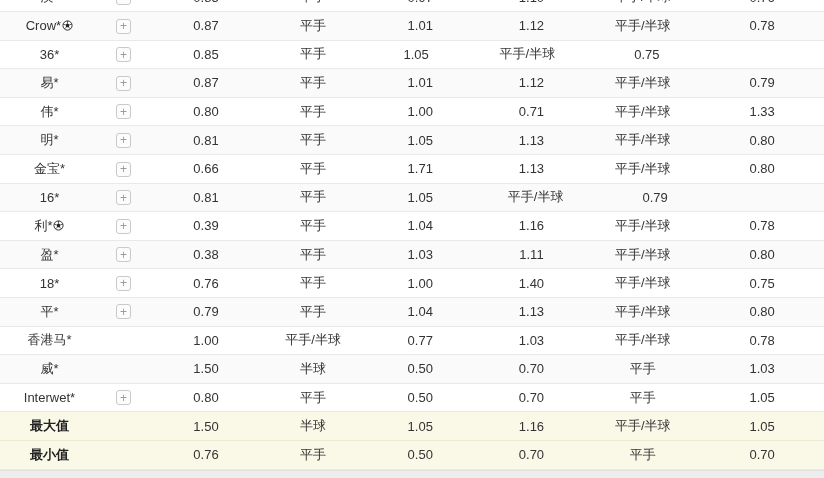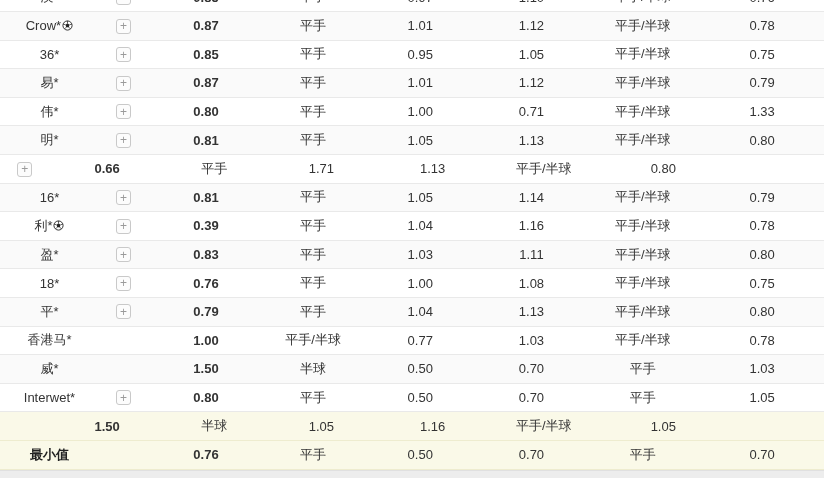--- a/index.html
+++ b/index.html
@@ -10,21 +10,21 @@
   .odds-table{position:absolute;left:0;top:-16.6px;width:824px;}
   .row{
     display:flex;align-items:center;height:28.6px;box-sizing:border-box;
     border-bottom:1px solid #e9e9e9;background:#fff;
   }
   .row.stripe{background:#fafafa;}
   .row.summary{background:#faf9e8;border-bottom:1px solid #eeeccf;}
   .cell{text-align:center;box-sizing:border-box;white-space:nowrap;overflow:hidden;}
   .c-name{width:12%;}
   .c-plus{width:6%;}
-  .c-o1{width:14%;font-weight:bold;}
+  .c-o1{width:14%;}
   .c-h1{width:12%;}
   .c-o2{width:14%;}
   .c-o3{width:13%;}
   .c-h2{width:14%;}
   .c-o4{width:15%;}
   .summary .c-name{font-weight:bold;color:#222;}
   .plus-btn{
     display:inline-flex;align-items:center;justify-content:center;
     width:15px;height:15px;border:1px solid #c9c9c9;border-radius:3px;
     background:#fcfcfc;color:#9a9a9a;font-size:12px;line-height:1;cursor:pointer;
@@ -78,21 +78,20 @@
 
   <div class="row">
     <div class="cell c-name">
       <span class="name-text">36*</span>
     </div>
     <div class="cell c-plus">
       <button class="plus-btn">+</button>
     </div>
     <div class="cell c-o1">0.85</div>
     <div class="cell c-h1">平手</div>
-    <div class="cell c-o2">0.95</div>
     <div class="cell c-o3">1.05</div>
     <div class="cell c-h2">平手/半球</div>
     <div class="cell c-o4">0.75</div>
   </div>
 
   <div class="row stripe">
     <div class="cell c-name">
       <span class="name-text">易*</span>
     </div>
     <div class="cell c-plus">
@@ -130,20 +129,23 @@
     </div>
     <div class="cell c-o1">0.81</div>
     <div class="cell c-h1">平手</div>
     <div class="cell c-o2">1.05</div>
     <div class="cell c-o3">1.13</div>
     <div class="cell c-h2">平手/半球</div>
     <div class="cell c-o4">0.80</div>
   </div>
 
   <div class="row">
+    <div class="cell c-name">
+      <span class="name-text">金宝*</span>
+    </div>
     <div class="cell c-plus">
       <button class="plus-btn">+</button>
     </div>
     <div class="cell c-o1">0.66</div>
     <div class="cell c-h1">平手</div>
     <div class="cell c-o2">1.71</div>
     <div class="cell c-o3">1.13</div>
     <div class="cell c-h2">平手/半球</div>
     <div class="cell c-o4">0.80</div>
   </div>
@@ -151,21 +153,20 @@
   <div class="row stripe">
     <div class="cell c-name">
       <span class="name-text">16*</span>
     </div>
     <div class="cell c-plus">
       <button class="plus-btn">+</button>
     </div>
     <div class="cell c-o1">0.81</div>
     <div class="cell c-h1">平手</div>
     <div class="cell c-o2">1.05</div>
-    <div class="cell c-o3">1.14</div>
     <div class="cell c-h2">平手/半球</div>
     <div class="cell c-o4">0.79</div>
   </div>
 
   <div class="row">
     <div class="cell c-name">
       <span class="name-text">利*</span><span class="ball"><svg width="11" height="11" viewBox="0 0 12 12">
               <circle cx="6" cy="6" r="5" fill="#fff" stroke="#222" stroke-width="1"></circle>
               <polygon points="6,3.6 8.2,5.2 7.4,7.8 4.6,7.8 3.8,5.2" fill="#222"></polygon>
               <path d="M6 3.6 L6 1 M8.2 5.2 L10.8 4.4 M7.4 7.8 L9.2 9.8 M4.6 7.8 L2.8 9.8 M3.8 5.2 L1.2 4.4" stroke="#222" stroke-width="0.8" fill="none"></path>
@@ -182,39 +183,39 @@
     <div class="cell c-o4">0.78</div>
   </div>
 
   <div class="row stripe">
     <div class="cell c-name">
       <span class="name-text">盈*</span>
     </div>
     <div class="cell c-plus">
       <button class="plus-btn">+</button>
     </div>
-    <div class="cell c-o1">0.83</div>
+    <div class="cell c-o1">0.38</div>
     <div class="cell c-h1">平手</div>
     <div class="cell c-o2">1.03</div>
     <div class="cell c-o3">1.11</div>
     <div class="cell c-h2">平手/半球</div>
     <div class="cell c-o4">0.80</div>
   </div>
 
   <div class="row">
     <div class="cell c-name">
       <span class="name-text">18*</span>
     </div>
     <div class="cell c-plus">
       <button class="plus-btn">+</button>
     </div>
     <div class="cell c-o1">0.76</div>
     <div class="cell c-h1">平手</div>
     <div class="cell c-o2">1.00</div>
-    <div class="cell c-o3">1.08</div>
+    <div class="cell c-o3">1.40</div>
     <div class="cell c-h2">平手/半球</div>
     <div class="cell c-o4">0.75</div>
   </div>
 
   <div class="row stripe">
     <div class="cell c-name">
       <span class="name-text">平*</span>
     </div>
     <div class="cell c-plus">
       <button class="plus-btn">+</button>
@@ -266,20 +267,23 @@
     </div>
     <div class="cell c-o1">0.80</div>
     <div class="cell c-h1">平手</div>
     <div class="cell c-o2">0.50</div>
     <div class="cell c-o3">0.70</div>
     <div class="cell c-h2">平手</div>
     <div class="cell c-o4">1.05</div>
   </div>
 
   <div class="row summary">
+    <div class="cell c-name">
+      <span class="name-text">最大值</span>
+    </div>
     <div class="cell c-plus">
       <button class="plus-btn hidden">+</button>
     </div>
     <div class="cell c-o1">1.50</div>
     <div class="cell c-h1">半球</div>
     <div class="cell c-o2">1.05</div>
     <div class="cell c-o3">1.16</div>
     <div class="cell c-h2">平手/半球</div>
     <div class="cell c-o4">1.05</div>
   </div>

